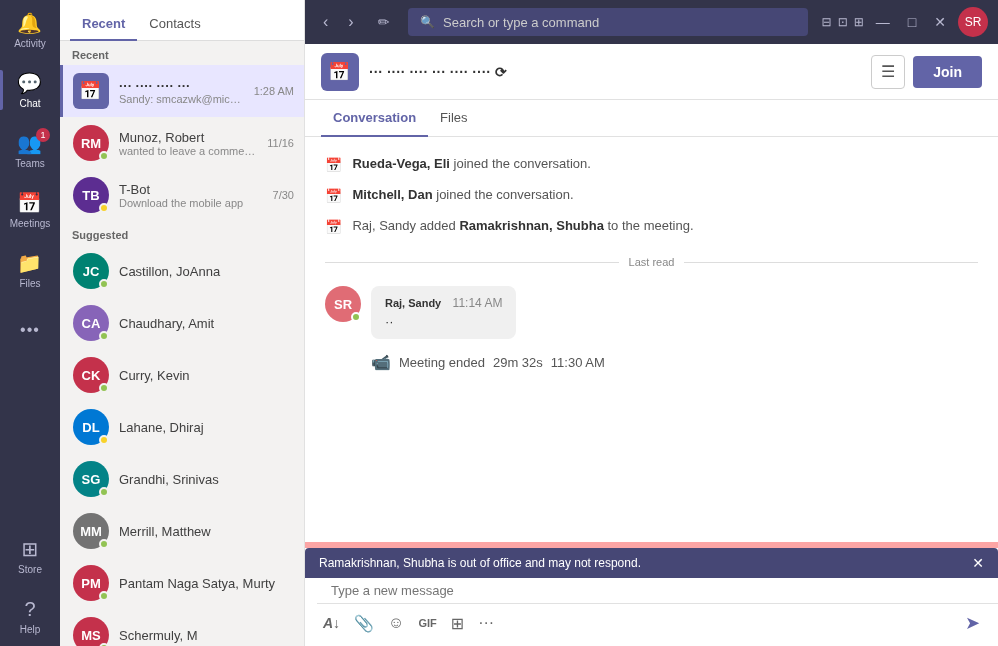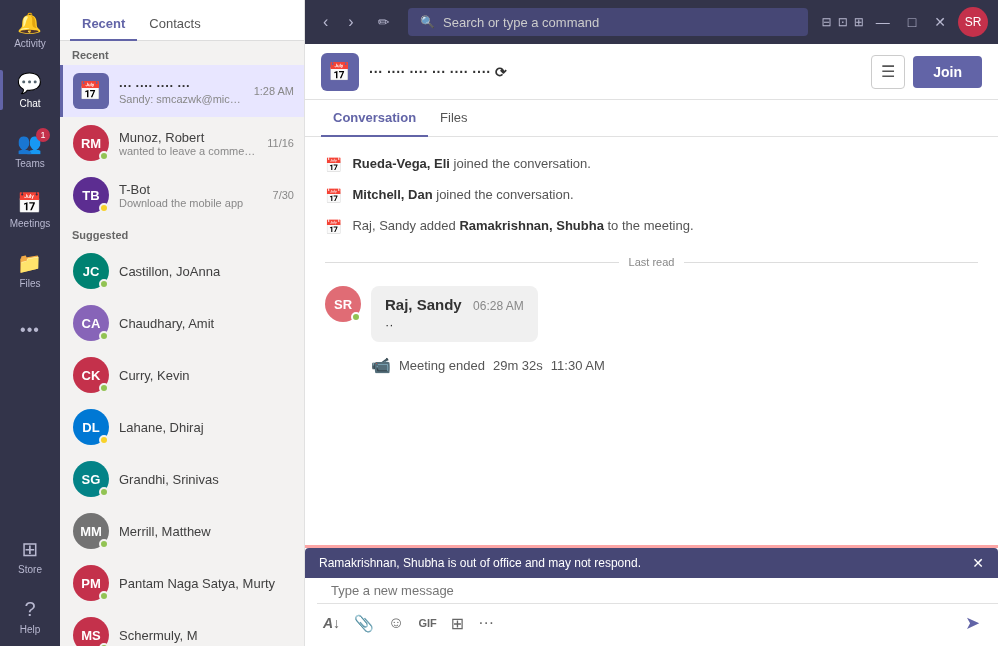--- a/index.html
+++ b/index.html
@@ -266,33 +266,33 @@
       width: 10px; height: 10px; border-radius: 50%;
       background: #92c353; border: 2px solid #fff;
     }
     .msg-bubble {
       background: #f0f0f0;
       border-radius: 8px;
       padding: 10px 14px;
       max-width: 340px;
     }
     .msg-meta { font-size: 12px; color: #888; margin-bottom: 4px; }
-    .msg-meta strong { color: #333; font-size: 15px; }
+    .msg-meta strong { color: #333; font-size: 11px; }
     .msg-text { font-size: 13px; color: #333; }
     .meeting-ended {
       display: flex; align-items: center; gap: 8px;
       font-size: 13px; color: #555;
       margin: 6px 0 6px 46px;
     }
     .meeting-ended-icon { font-size: 16px; color: #888; }
 
     
     .chat-footer {
       background: #fff;
-      border-top: 3px solid #fca5a5;
+      border-top: 6px solid #fca5a5;
       flex-shrink: 0;
     }
     .out-of-office-bar {
       background: #464775;
       color: #fff;
       font-size: 12px;
       padding: 7px 14px;
       display: flex; align-items: center; justify-content: space-between;
       border-radius: 4px 4px 0 0;
     }
@@ -526,21 +526,21 @@
     </div>
 
     <div class="chat-message">
       <div class="msg-avatar">
         SR
         <span class="msg-online"></span>
       </div>
       <div class="msg-bubble">
         <div class="msg-meta">
           <strong>Raj, Sandy</strong>
-          <span style="margin-left:8px;">06:28 AM</span>
+          <span style="margin-left:8px;">11:14 AM</span>
         </div>
         <div class="msg-text">··</div>
       </div>
     </div>
 
     <div class="meeting-ended">
       <span class="meeting-ended-icon">📹</span>
       <span>Meeting ended</span>
       <span>29m 32s</span>
       <span>11:30 AM</span>

